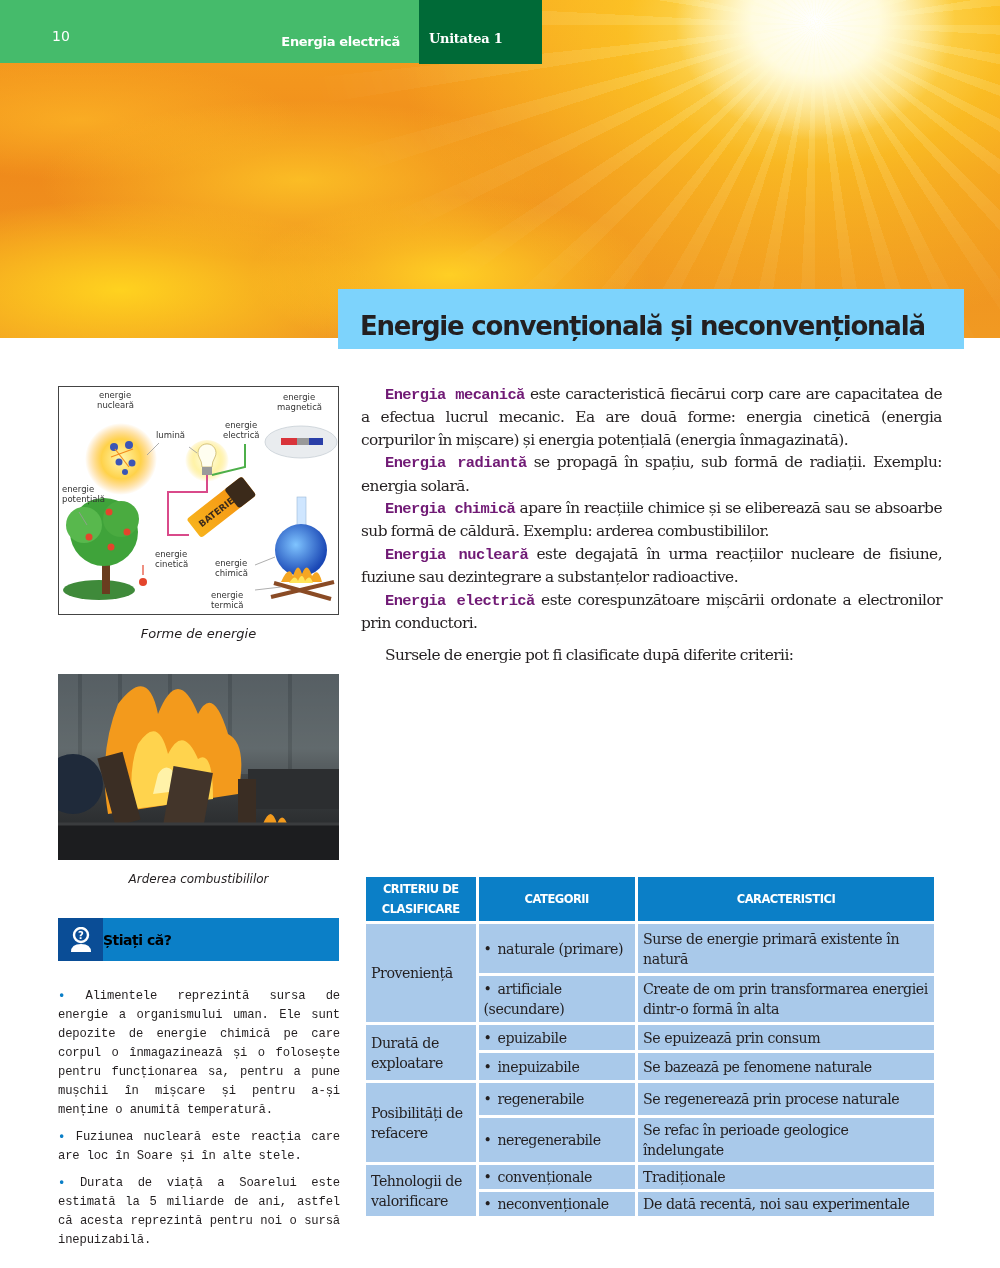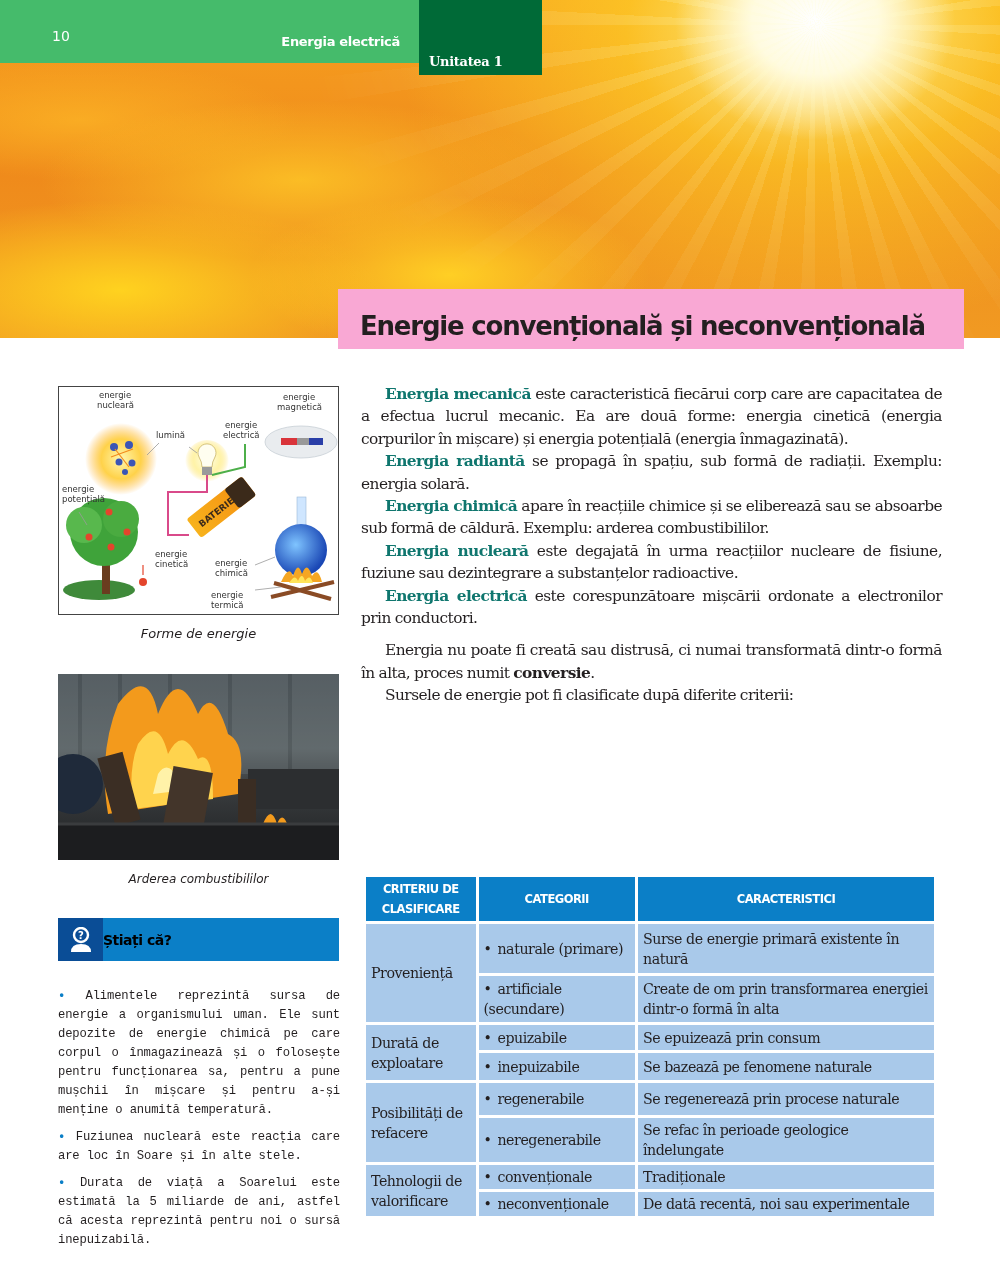--- a/index.html
+++ b/index.html
@@ -25,26 +25,26 @@
     mask-image: radial-gradient(ellipse 520px 360px at 815px 25px, #000 0%, rgba(0,0,0,0) 100%);
   }
   .header-bar {
     position: absolute; left: 0; top: 0; height: 63px; width: 542px;
     background: #45bb6b; display: flex; align-items: center;
     font-family: "DejaVu Sans", sans-serif;
   }
   .page-number { position: absolute; left: 52px; top: 28px; color: #ffffff; font-size: 14px; }
   .chapter-title { position: absolute; right: 142px; top: 34px; color: #ffffff; font-size: 13px; font-weight: bold; letter-spacing: -0.3px; }
   .unit-tab {
-    position: absolute; left: 419px; top: 0; width: 123px; height: 75px; background: #006a37;
-    color: #ffffff; font-size: 13px; font-weight: bold; padding-left: 10px; padding-top: 54px; letter-spacing: -0.3px;
+    position: absolute; left: 419px; top: 0; width: 123px; height: 64px; background: #006a37;
+    color: #ffffff; font-size: 13px; font-weight: bold; padding-left: 10px; padding-top: 31px; letter-spacing: -0.3px;
   }
 
   .title-box {
-    position: absolute; left: 338px; top: 289px; width: 626px; height: 60px; background: #f9a8d4; text-decoration: underline;
+    position: absolute; left: 338px; top: 289px; width: 626px; height: 60px; background: #7dd3fc; text-decoration: underline;
   }
   .page-title {
     position: absolute; left: 22px; top: 22px; font-family: "DejaVu Sans", sans-serif; font-weight: bold;
     font-size: 26px; color: #231f20; letter-spacing: -1.2px; white-space: nowrap;
   }
 
   
   .diagram-box {
     position: absolute; left: 58px; top: 386px; width: 281px; height: 229px;
     border: 1.5px solid #444; background: #ffffff; overflow: hidden;
@@ -84,21 +84,21 @@
   .fact-bullet { color: #0b7fc7; font-weight: bold; }
 
   
   .main-text {
     position: absolute; left: 361px; top: 383px; width: 581px;
     font-family: "DejaVu Serif", serif; font-size: 15.4px; line-height: 22.4px; color: #231f20;
     text-align: justify; letter-spacing: -0.55px; word-spacing: -0.5px;
   }
   .main-text p { text-indent: 24px; }
   .intro { padding-left: 10px; }
-  .term { color: #0f766e; font-weight: bold; }
+  .term { color: #701a75; font-weight: bold; font-family: Liberation Mono, monospace; }
   .bold { font-weight: bold; }
   .spacer { height: 10px; }
 
   
   .classification-table {
     position: absolute; left: 366px; top: 874px; width: 574px;
     border-collapse: separate; border-spacing: 3px;
     margin-left: -3px;
   }
   .classification-table th {
@@ -276,21 +276,20 @@
   <div class="fact"><span class="fact-bullet">•</span> <span>Durata de viață a Soarelui este estimată la 5 miliarde de ani, astfel că acesta reprezintă pentru noi o sursă inepuizabilă.</span></div>
 </div>
 
 <div class="main-text">
   <p><span class="term">Energia mecanică</span><span> este caracteristică fiecărui corp care are capacitatea de a efectua lucrul mecanic. Ea are două forme: energia cinetică (energia corpurilor în mișcare) și energia potențială (energia înmagazinată).</span></p>
   <p><span class="term">Energia radiantă</span><span> se propagă în spațiu, sub formă de radiații. Exemplu: energia solară.</span></p>
   <p><span class="term">Energia chimică</span><span> apare în reacțiile chimice și se eliberează sau se absoarbe sub formă de căldură. Exemplu: arderea combustibililor.</span></p>
   <p><span class="term">Energia nucleară</span><span> este degajată în urma reacțiilor nucleare de fisiune, fuziune sau dezintegrare a substanțelor radioactive.</span></p>
   <p><span class="term">Energia electrică</span><span> este corespunzătoare mișcării ordonate a electronilor prin conductori.</span></p>
   <div class="spacer"></div>
-  <p><span>Energia nu poate fi creată sau distrusă, ci numai transformată dintr-o formă în alta, proces numit </span><span class="bold">conversie</span><span>.</span></p>
   <p>Sursele de energie pot fi clasificate după diferite criterii:</p>
 </div>
 
 <table class="classification-table">
   <thead>
     <tr>
       <th class="col1">CRITERIU DE CLASIFICARE</th>
       <th class="col2">CATEGORII</th>
       <th class="col3">CARACTERISTICI</th>
     </tr>

